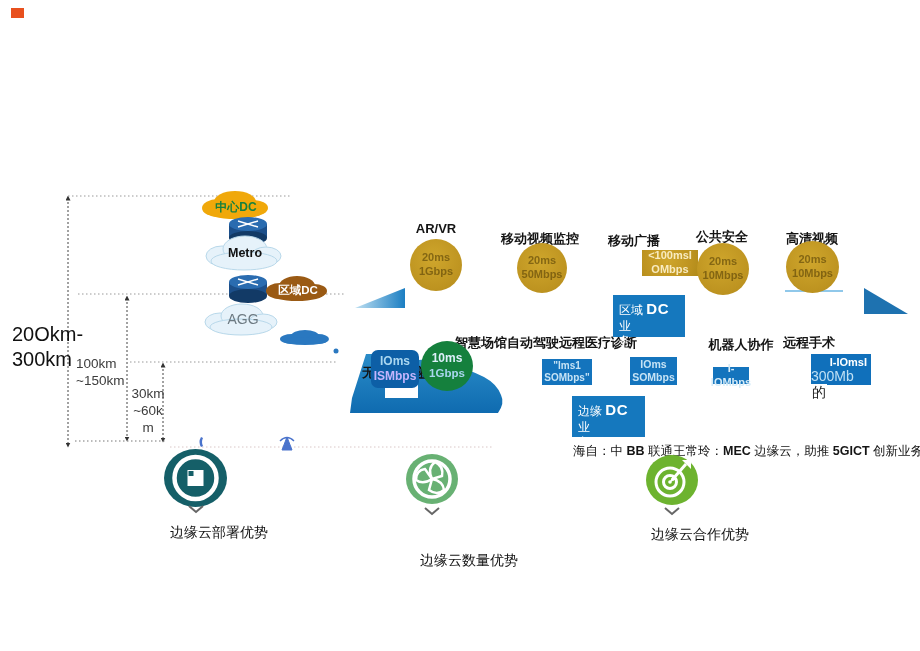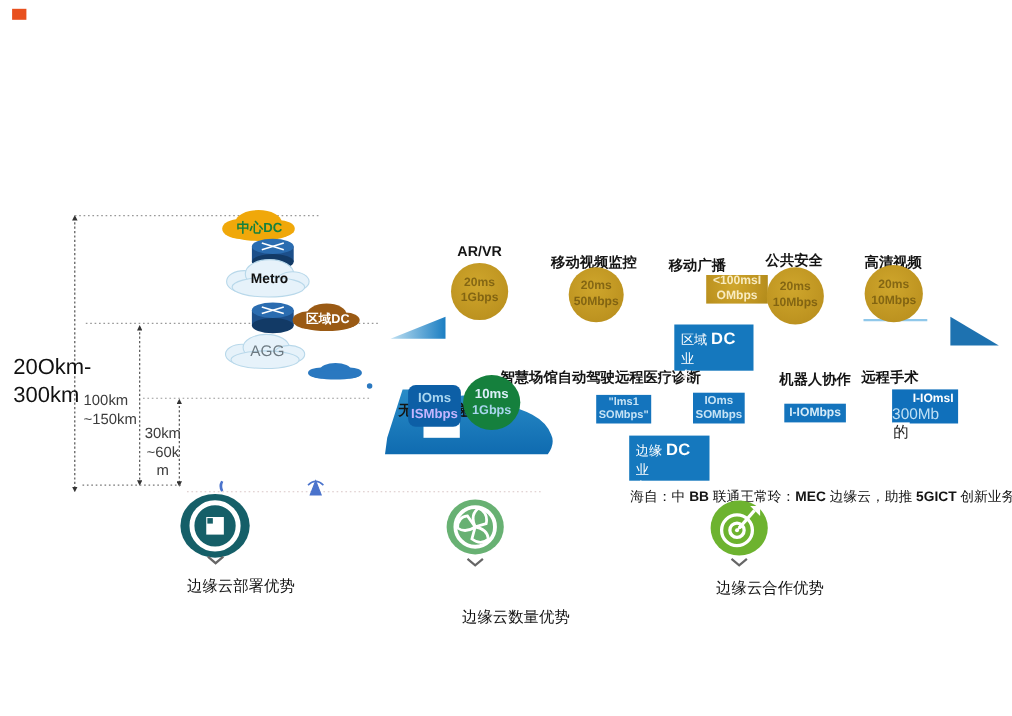--- a/index.html
+++ b/index.html
@@ -206,21 +206,21 @@
     <span style="font-size:10px;font-weight:700;">"lms1</span>
     <span style="font-size:10px;">SOMbps"</span>
   </div>
 
   <div class="abs badge bluebox" style="left:630px;top:357px;width:47px;height:28px;">
     <span style="font-weight:700;">IOms</span>
     <span>SOMbps</span>
   </div>
 
   <div class="abs lbl" style="left:706px;top:336px;width:70px;">机器人协作</div>
-  <div class="abs badge bluebox" style="left:713px;top:367px;width:56px;height:17px;">
+  <div class="abs badge bluebox" style="left:713px;top:367px;width:36px;height:17px;">
     <span style="font-size:11px;font-weight:700;color:#d6ecf8;">I-IOMbps</span>
   </div>
 
   <div class="abs lbl" style="left:781px;top:334px;width:56px;">远程手术</div>
   <div class="abs" style="left:811px;top:354px;width:60px;height:31px;background:#1070bb;">
     <div style="text-align:right;padding:2px 4px 0 0;font-size:11px;font-weight:700;color:#ffffff;">I-IOmsI</div>
     <div style="text-align:left;font-size:14px;color:#bfe0f4;">
       <span>300Mb</span>
       <span style="background:#ffffff;color:#222;padding:0 1px;">的</span>
     </div>

